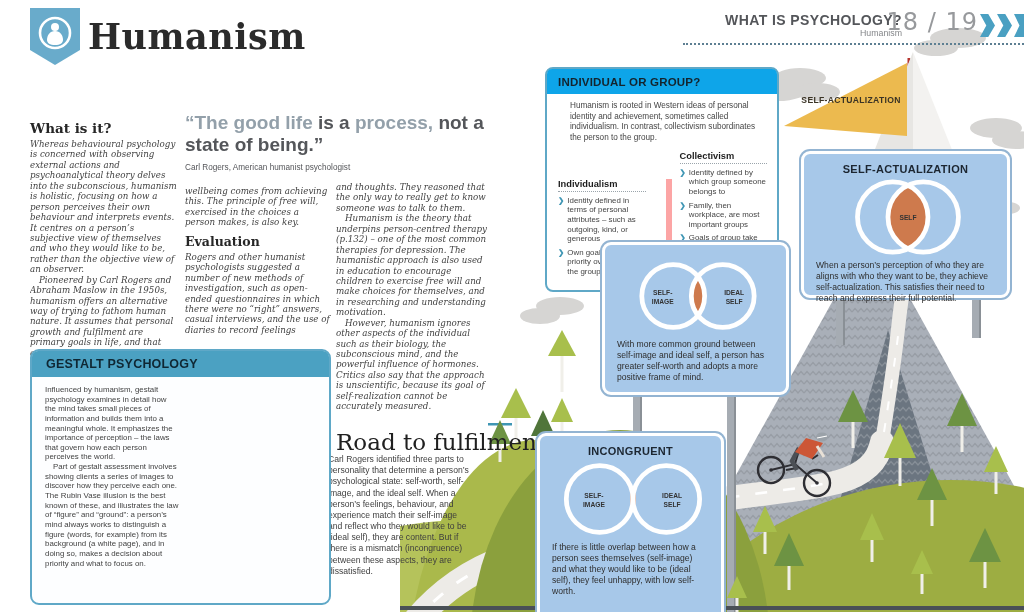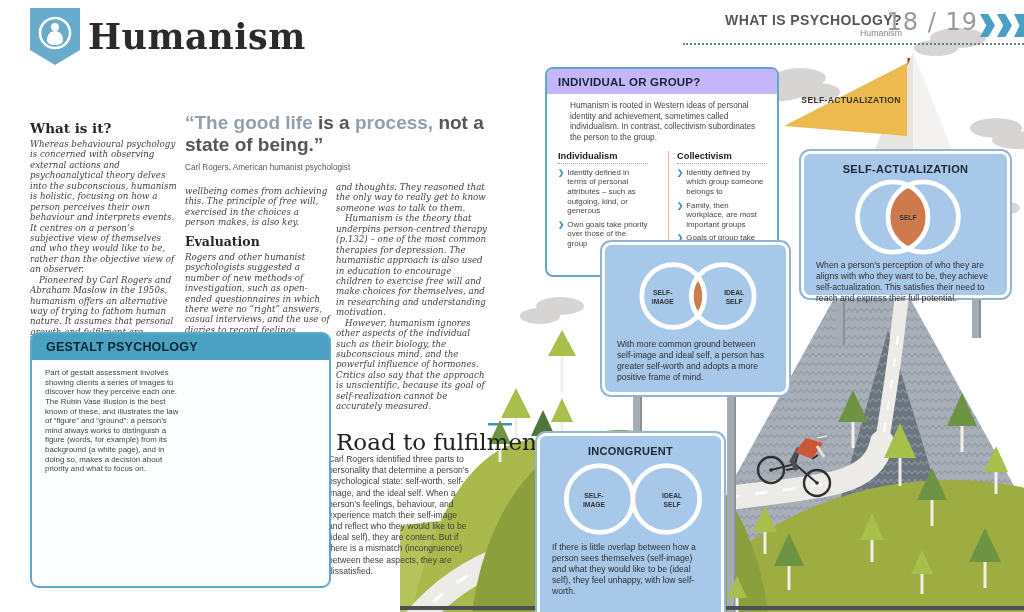--- a/index.html
+++ b/index.html
@@ -35,41 +35,41 @@
   #quote{top:112px;left:185px;width:302px;font-size:19px;line-height:1.17;font-weight:bold;}
   .q-light{color:#93a0aa;} .q-dark{color:#54565a;}
   #quote-attr{margin-top:7px;font-size:8.2px;font-weight:normal;color:#55565a;line-height:1.2;}
   #col2{top:186px;left:185px;width:146px;height:162px;}
   #col2 .colhead{font-size:12.5px;margin-top:6px;}
   #col3{top:182px;left:336px;width:152px;height:246px;}
   #road-head{top:429px;left:336px;font-size:23px;font-weight:normal;color:#202020;}
   #road-body{top:454px;left:328px;width:142px;font-size:8.6px;line-height:1.3;color:#3e3e3e;}
 
   
-  #gestalt{top:332px;left:30px;width:301px;height:256px;background:#fdfeff;
+  #gestalt{top:349px;left:30px;width:301px;height:256px;background:#fdfeff;
            border:2px solid #5fa8c7;border-radius:9px;box-sizing:border-box;}
   #gestalt-hd{height:26px;background:#4ba1c2;border-radius:6px 6px 0 0;
               display:flex;align-items:center;padding-left:14px;
               font-size:12.5px;font-weight:bold;color:#0f2733;letter-spacing:.2px;}
   #gestalt-text{position:absolute;top:34px;left:13px;width:134px;font-size:7.9px;line-height:1.22;color:#434343;}
   #gestalt-text p{margin:0;} #gestalt-text p+p{text-indent:8px;}
   #vase-wrap{position:absolute;top:24px;left:156px;width:130px;}
   #vase-caption{margin-top:6px;font-size:7.6px;line-height:1.28;color:#3f3f3f;}
   #vase-caption b{color:#222;}
 
   
   #iog{top:67px;left:545px;width:234px;background:#ffffff;border:2px solid #5fa8c7;
        border-radius:8px;box-sizing:border-box;z-index:3;}
-  #iog-hd{height:25px;background:#c4b5fd;border-radius:5px 5px 0 0;display:flex;align-items:center;
+  #iog-hd{height:25px;background:#0ea5e9;border-radius:5px 5px 0 0;display:flex;align-items:center;
           padding-left:11px;font-size:11.5px;font-weight:bold;color:#14242e;letter-spacing:.2px;}
   #iog-body{padding:7px 10px 9px 11px;}
   #iog-intro{font-size:8.2px;line-height:1.3;color:#454545;margin-bottom:7px;margin-left:12px;}
   #iog-cols{display:flex;}
   .iog-col{width:50%;}
-  .iog-col:first-child{padding-right:20px;border-right:1px solid #fca5a5;}
+  .iog-col:first-child{padding-right:20px;border-right:6px solid #fca5a5;margin-top:28px;}
   .iog-col:last-child{padding-left:8px;}
   .iog-colhead{font-size:9.3px;font-weight:bold;color:#1d1d1d;border-bottom:1px dotted #9aa4ab;
                padding-bottom:2px;margin-bottom:4px;}
   .iog-col ul{list-style:none;margin:0;padding:0;}
   .iog-col li{display:flex;font-size:7.9px;line-height:1.22;color:#454545;margin-bottom:4px;}
   .blt{color:#3f96b4;font-weight:bold;font-size:7.5px;margin-right:3px;flex:none;}
 
   
   .sign{background:#a7c8e9;border:3px solid #ffffff;box-shadow:0 0 0 2px #93b4d2;
         border-radius:9px;box-sizing:border-box;padding:9px 12px 8px 12px;z-index:3;}
@@ -285,20 +285,21 @@
     <p>Humanism is the theory that underpins person-centred therapy (p.132) – one of the most common therapies for depression. The humanistic approach is also used in education to encourage children to exercise free will and make choices for themselves, and in researching and understanding motivation.</p>
     <p>However, humanism ignores other aspects of the individual such as their biology, the subconscious mind, and the powerful influence of hormones. Critics also say that the approach is unscientific, because its goal of self-realization cannot be accurately measured.</p>
   </div>
 
   <div id="road-head" class="abs serif overlay2">Road to fulfilment</div>
   <div id="road-body" class="abs overlay2">Carl Rogers identified three parts to personality that determine a person’s psychological state: self-worth, self-image, and the ideal self. When a person’s feelings, behaviour, and experience match their self-image and reflect who they would like to be (ideal self), they are content. But if there is a mismatch (incongruence) between these aspects, they are dissatisfied.</div>
 
   <div id="gestalt" class="abs overlay2">
     <div id="gestalt-hd">GESTALT PSYCHOLOGY</div>
     <div id="gestalt-text">
+      <p>Influenced by humanism, gestalt psychology examines in detail how the mind takes small pieces of information and builds them into a meaningful whole. It emphasizes the importance of perception – the laws that govern how each person perceives the world.</p>
       <p>Part of gestalt assessment involves showing clients a series of images to discover how they perceive each one. The Rubin Vase illusion is the best known of these, and illustrates the law of “figure” and “ground”: a person’s mind always works to distinguish a figure (words, for example) from its background (a white page), and in doing so, makes a decision about priority and what to focus on.</p>
     </div>
   </div>
 
   <div id="iog" class="abs">
     <div id="iog-hd">INDIVIDUAL OR GROUP?</div>
     <div id="iog-body">
       <div id="iog-intro">Humanism is rooted in Western ideas of personal identity and achievement, sometimes called individualism. In contrast, collectivism subordinates the person to the group.</div>
       <div id="iog-cols">
         <div class="iog-col">

